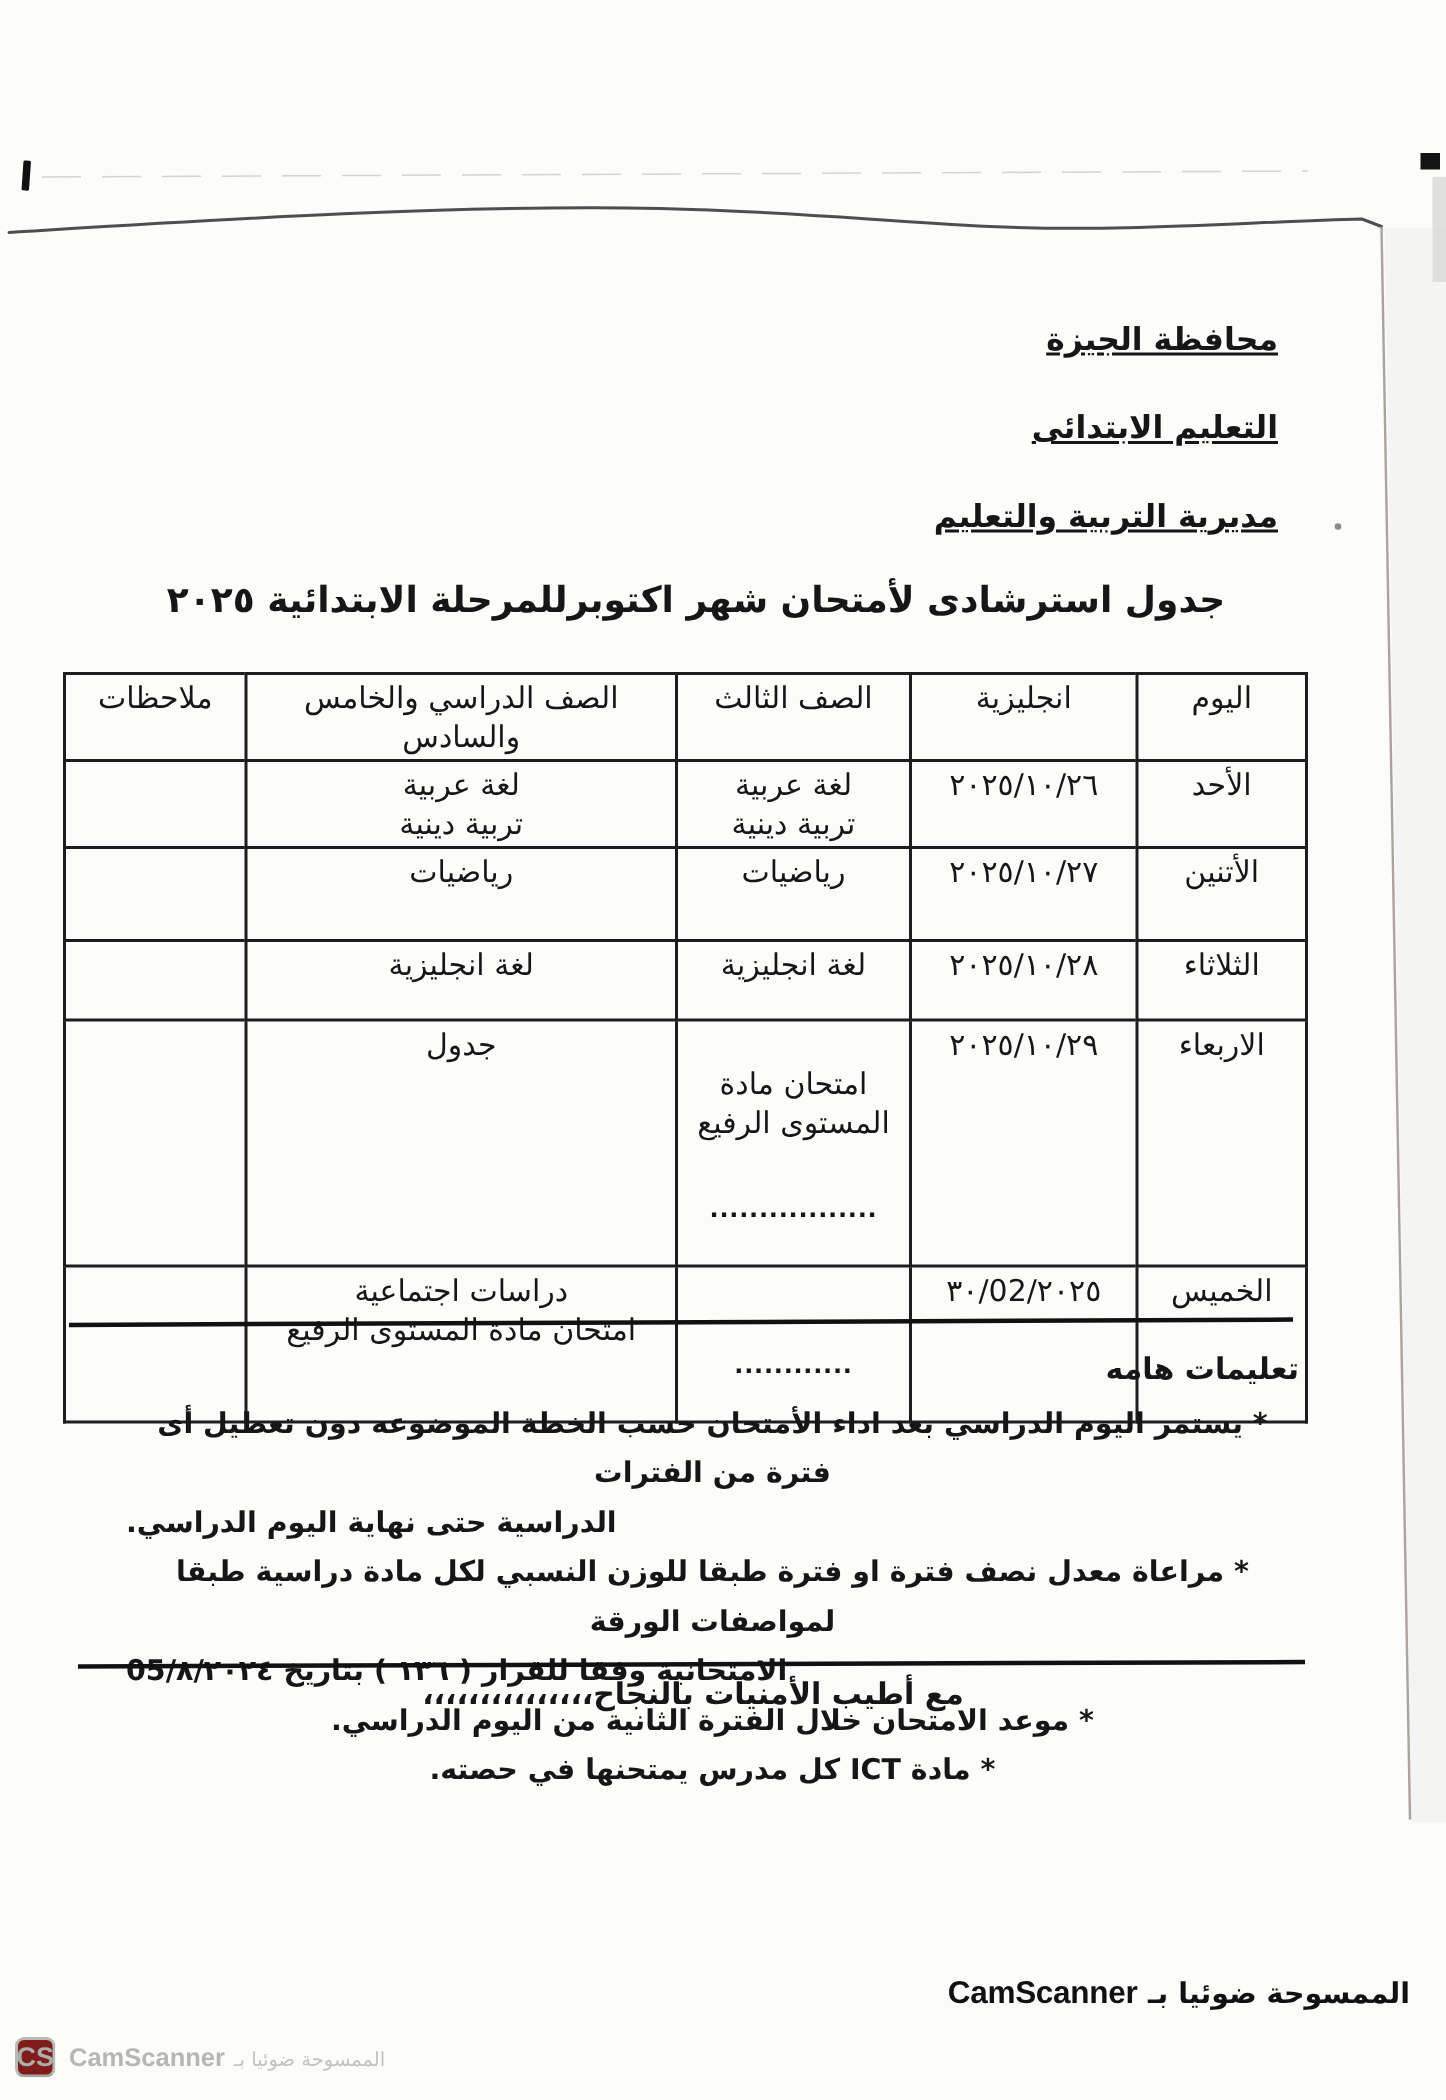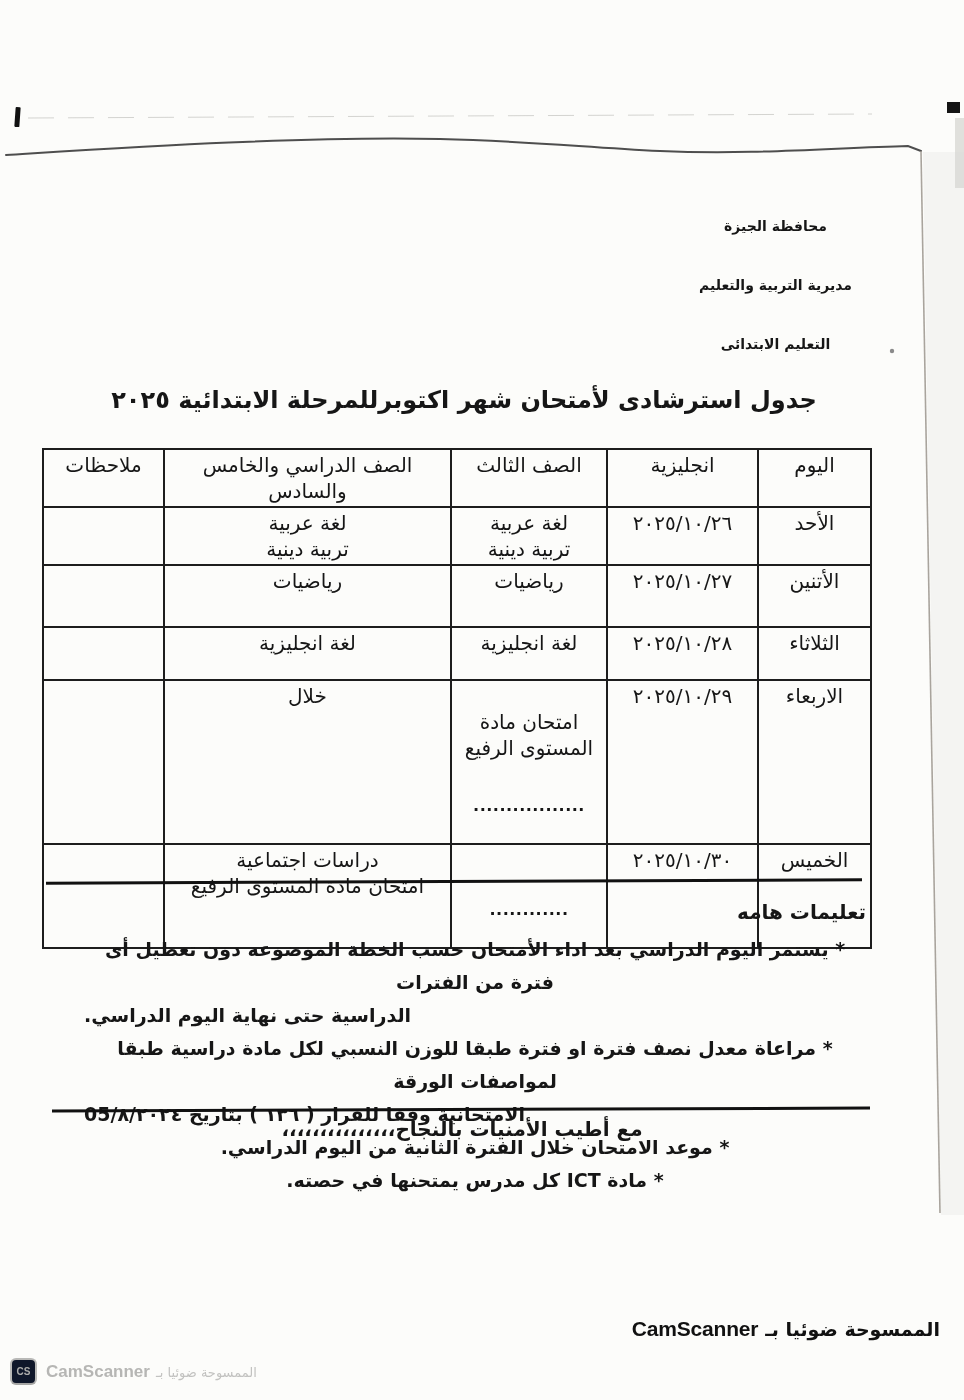--- a/index.html
+++ b/index.html
@@ -7,22 +7,22 @@
   .page {
     position:relative; width:964px; height:1400px;
     background:#fcfcfa; overflow:hidden;
     font-family:"DejaVu Sans", sans-serif; color:#161616;
   }
   .artifacts { position:absolute; left:0; top:0; pointer-events:none; }
 
   
   .letterhead {
     position:absolute; top:212px; right:112px;
-    direction:rtl; text-align:center;
-    font-size:14px; font-weight:700; line-height:28px;
+    direction:rtl; text-align:right;
+    font-size:21px; font-weight:700; line-height:28px;text-decoration:underline;
   }
   .letterhead p { margin:0 0 31px 0; }
 
   
   .doc-title {
     position:absolute; top:386px; left:0; width:928px;
     direction:rtl; text-align:center;
     font-size:24px; font-weight:700;
   }
 
@@ -92,24 +92,24 @@
     font-size:21px; font-weight:800; letter-spacing:-.2px;
   }
 
   
   .watermark {
     position:absolute; top:1358px; left:10px;
     display:flex; align-items:center; gap:9px; direction:ltr;
   }
   .cs-logo {
     width:27px; height:27px; border:2px solid #b9b9b7; border-bottom-color:#a6a6a4;
-    border-radius:6px; background:#0f172a;
+    border-radius:6px; background:#7f1d1d;
     display:flex; align-items:center; justify-content:center;
     font-family:"Liberation Sans", sans-serif;
-    font-size:10px; font-weight:700; color:#adadab;
+    font-size:18px; font-weight:700; color:#adadab;
   }
   .wm-text { direction:rtl; display:flex; align-items:baseline; gap:6px; }
   .wm-brand {
     font-family:"Liberation Sans", sans-serif;
     font-size:17px; font-weight:700; color:#b6b6b4;
   }
   .wm-ar { font-size:13px; color:#c2c2c0; }
 </style>
 </head>
 <body>
@@ -122,22 +122,22 @@
     <path d="M921,151 L940,1213" fill="none" stroke="#a09a92" stroke-width="1.6" opacity="0.9"></path>
     <path d="M28,118 L872,114" fill="none" stroke="#c9c9c6" stroke-width="1" stroke-dasharray="26 14" opacity="0.8"></path>
     <rect x="15" y="107" width="5" height="20" rx="1" fill="#111" transform="rotate(4 17 117)"></rect>
     <rect x="947" y="102" width="13" height="11" fill="#141414"></rect>
     <rect x="955" y="118" width="9" height="70" fill="#d8d8d4" opacity="0.8"></rect>
     <circle cx="892" cy="351" r="2.2" fill="#8a8a8a"></circle>
   </svg>
 
   <div class="letterhead">
     <p>محافظة الجيزة</p>
+    <p>التعليم الابتدائى</p>
     <p>مديرية التربية والتعليم</p>
-    <p>التعليم الابتدائى</p>
   </div>
 
   <div class="doc-title">جدول استرشادى لأمتحان شهر اكتوبرللمرحلة الابتدائية ٢٠٢٥</div>
 
   <div class="table-wrap">
     <table class="sched">
       <colgroup>
         <col class="c-day">
           <col class="c-date">
           <col class="c-third">
@@ -177,26 +177,26 @@
           <td>لغة انجليزية</td>
           <td></td>
         </tr>
         <tr class="r-wed">
           <td class="day-cell">الاربعاء</td>
           <td class="date-cell">٢٠٢٥/١٠/٢٩</td>
           <td>
             <div>امتحان مادة المستوى الرفيع</div>
             <div class="cell-dots">.................</div>
           </td>
-          <td>خلال</td>
+          <td>جدول</td>
           <td></td>
         </tr>
         <tr class="r-thu">
           <td class="day-cell">الخميس</td>
-          <td class="date-cell">٢٠٢٥/١٠/٣٠</td>
+          <td class="date-cell">٢٠٢٥/02/٣٠</td>
           <td>
             <div class="cell-dots mid">............</div>
           </td>
           <td>دراسات اجتماعية
 امتحان مادة المستوى الرفيع</td>
           <td></td>
         </tr>
       </tbody>
     </table>
   </div>

